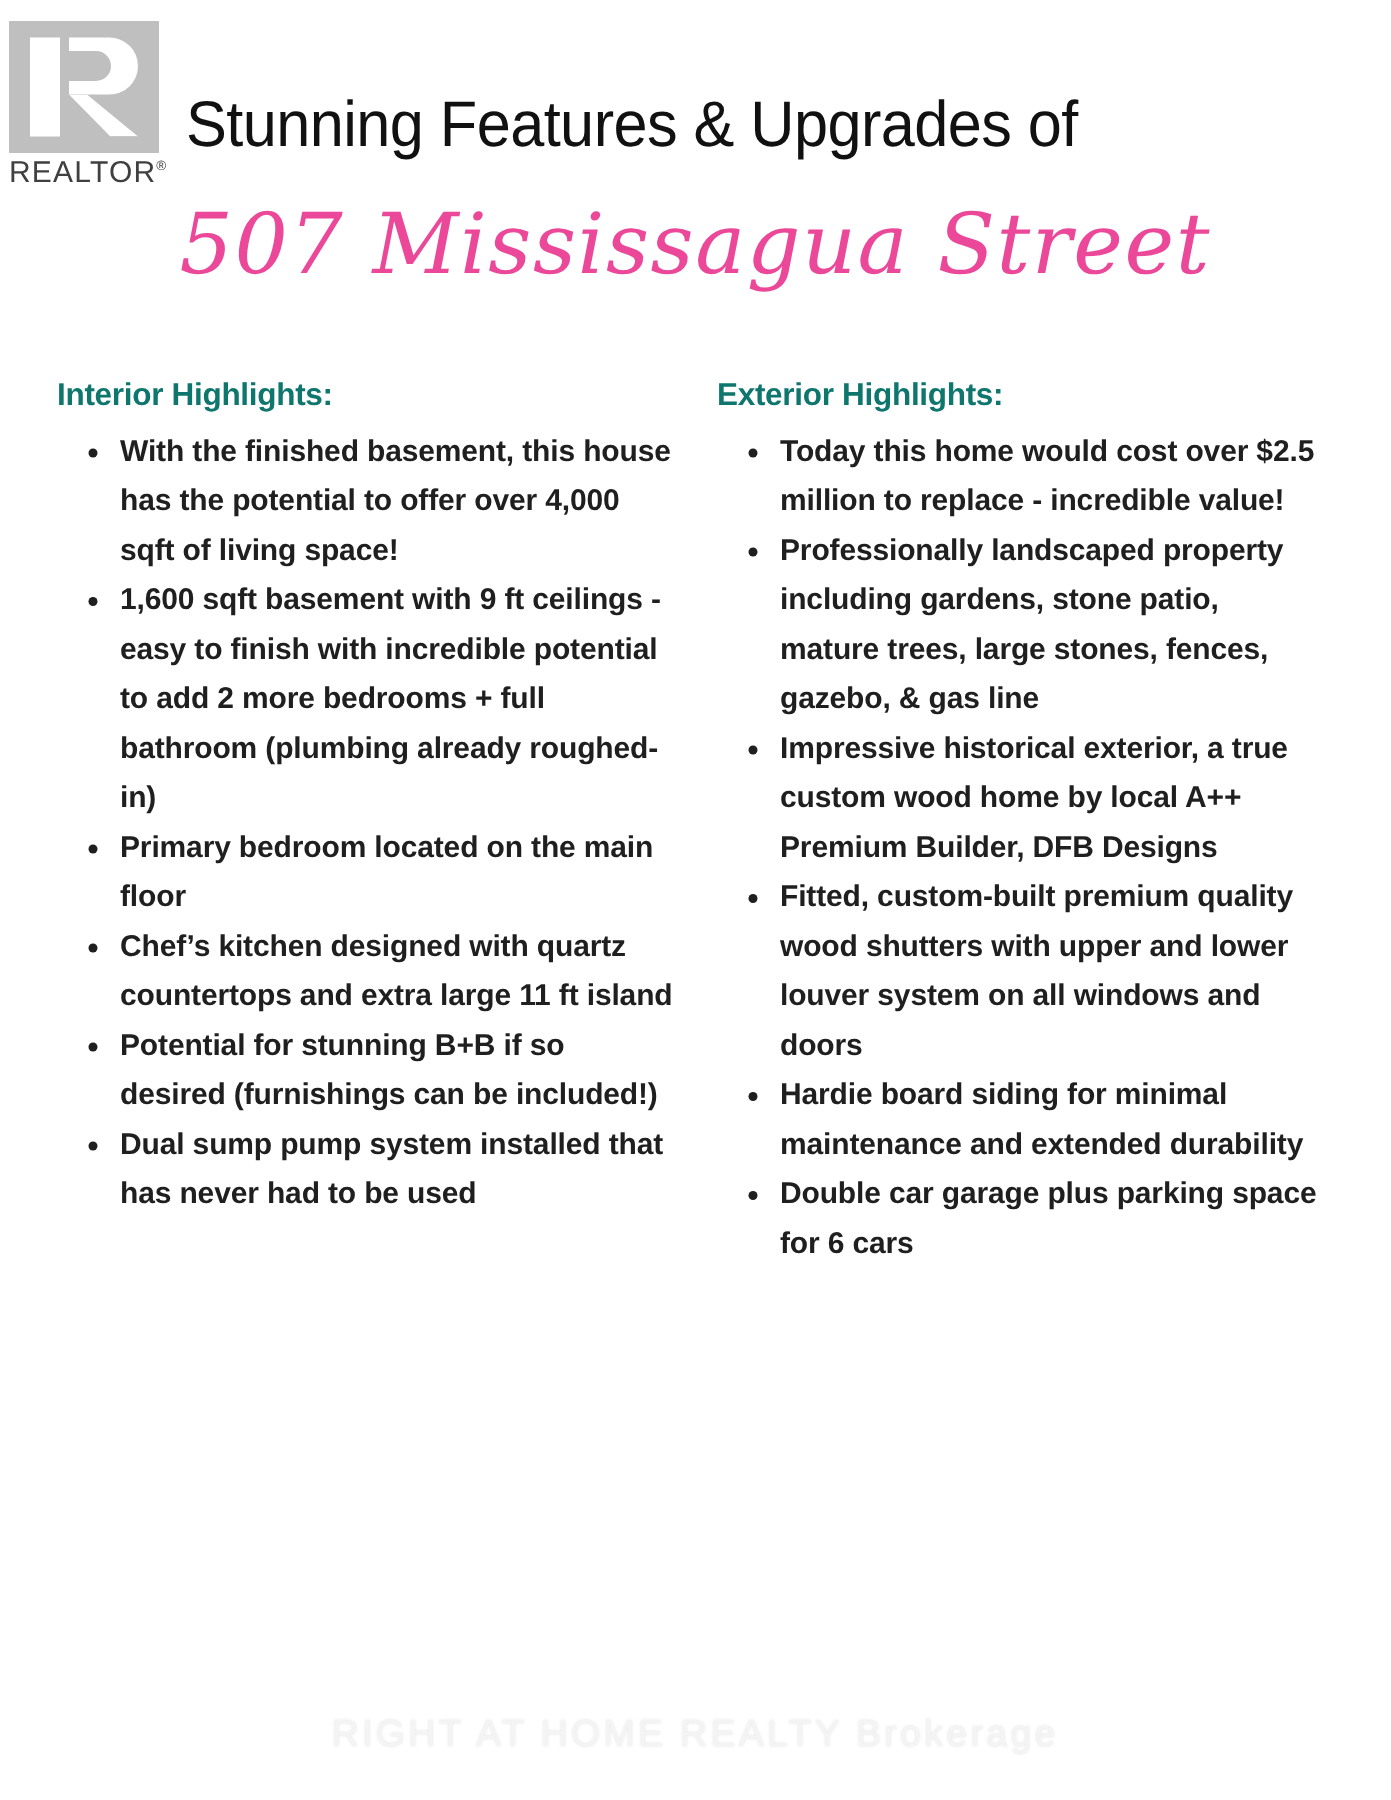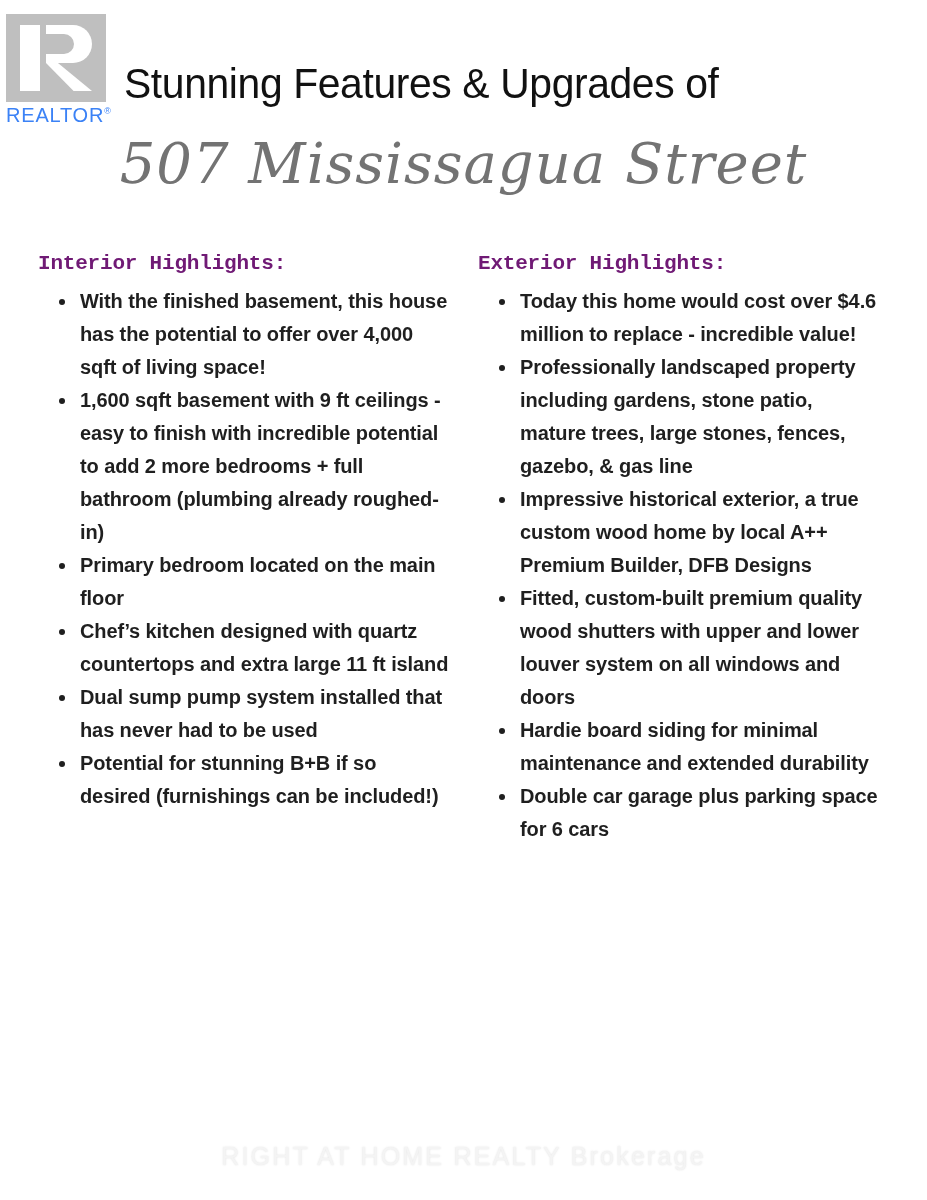--- a/index.html
+++ b/index.html
@@ -89,21 +89,21 @@
     width: 72px;
     height: 0px;
     background: #bfbfbf;
   }
   .realtor-wordmark {
     position: absolute;
     left: 0px;
     top: 90px;
     font-size: 20px;
     letter-spacing: 0.8px;
-    color: #3b82f6;
+    color: #404040;
     font-family: "Liberation Sans", sans-serif;
     font-weight: 400;
     white-space: nowrap;
   }
   .realtor-wordmark .reg {
     font-size: 9px;
     vertical-align: super;
   }
 
   .title-line1 {
@@ -127,21 +127,21 @@
     left: 0;
     right: 0;
     top: 136px;
     text-align: center;
     font-family: "DejaVu Serif", "Liberation Serif", serif;
     font-style: italic;
     font-weight: 400;
     font-size: 56px;
     line-height: 1;
     letter-spacing: 1px;
-    color: #737373;
+    color: #ec4899;
     white-space: nowrap;
   }
 
   
   .columns {
     position: absolute;
     top: 252px;
     left: 0;
     width: 927px;
   }
@@ -150,23 +150,23 @@
     top: 0;
   }
   .col-left  { left: 38px;  width: 412px; }
   .col-right { left: 478px; width: 400px; }
 
   .col-heading {
     font-size: 21px;
     font-weight: 700;
     line-height: 1.1;
     letter-spacing: -0.2px;
-    color: #701a75;
+    color: #0f766e;
     margin: 0 0 10px 0;
-    font-family: Liberation Mono, monospace;
+    font-family: Liberation Sans, sans-serif;
   }
 
   ul.features {
     list-style: none;
     margin: 0;
     padding: 0;
   }
   ul.features > li {
     position: relative;
     padding-left: 42px;
@@ -228,29 +228,29 @@
 
 <div class="columns">
 
   <div class="col col-left">
     <h2 class="col-heading">Interior Highlights:</h2>
     <ul class="features">
       <li>With the finished basement, this house has the potential to offer over 4,000 sqft of living space!</li>
       <li>1,600 sqft basement with 9 ft ceilings - easy to finish with incredible potential to add 2 more bedrooms + full bathroom (plumbing already roughed-in)</li>
       <li>Primary bedroom located on the main floor</li>
       <li>Chef’s kitchen designed with quartz countertops and extra large 11 ft island</li>
+      <li>Potential for stunning B+B if so desired (furnishings can be included!)</li>
       <li>Dual sump pump system installed that has never had to be used</li>
-      <li>Potential for stunning B+B if so desired (furnishings can be included!)</li>
     </ul>
   </div>
 
   <div class="col col-right">
     <h2 class="col-heading">Exterior Highlights:</h2>
     <ul class="features">
-      <li>Today this home would cost over $4.6 million to replace - incredible value!</li>
+      <li>Today this home would cost over $2.5 million to replace - incredible value!</li>
       <li>Professionally landscaped property including gardens, stone patio, mature trees, large stones, fences, gazebo, &amp; gas line</li>
       <li>Impressive historical exterior, a true custom wood home by local A++ Premium Builder, DFB Designs</li>
       <li>Fitted, custom-built premium quality wood shutters with upper and lower louver system on all windows and doors</li>
       <li>Hardie board siding for minimal maintenance and extended durability</li>
       <li>Double car garage plus parking space for 6 cars</li>
     </ul>
   </div>
 
 </div>
 

